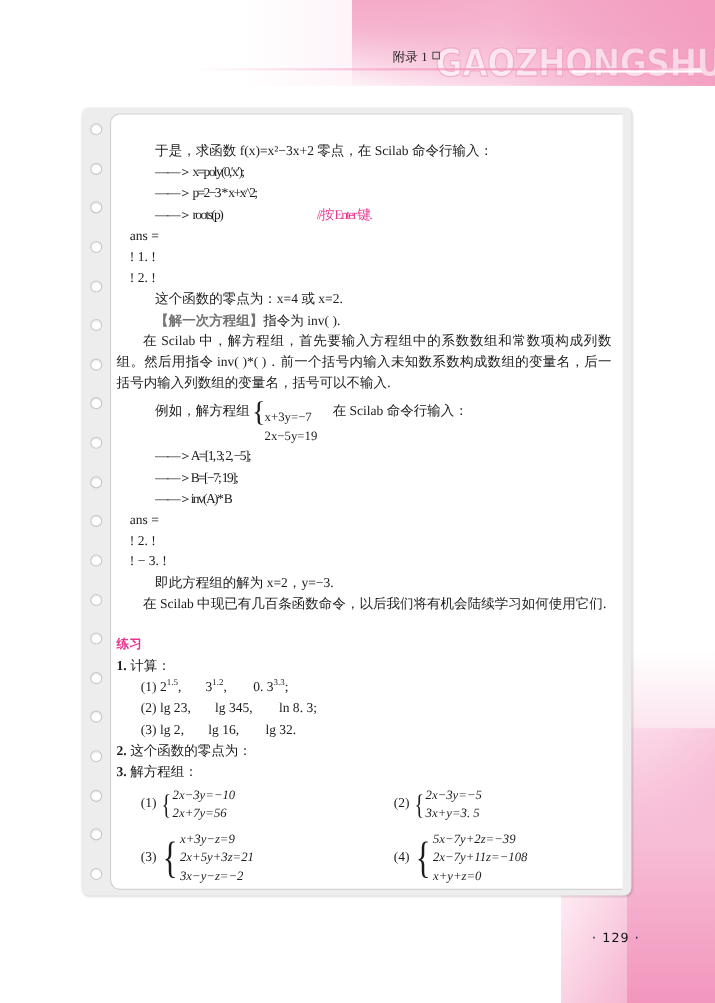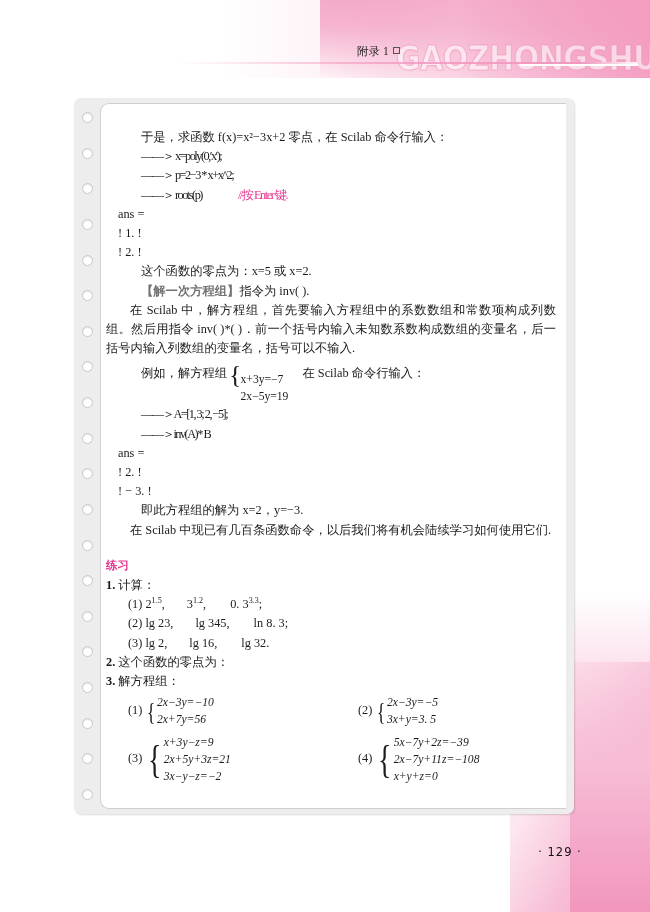--- a/index.html
+++ b/index.html
@@ -143,21 +143,21 @@
   .ind0 { padding-left: 12px; }
   .just { text-indent: 24px; text-align: justify; white-space: normal; }
   .pink { color: #e8368f; }
   .pinkb { color: #737373; font-weight: 700; }
   .mono-arrow { letter-spacing: -1.5px; }
   sup { font-size: 0.66em; vertical-align: super; line-height: 0; }
   i.v { font-style: italic; font-family: "Liberation Serif", serif; }
 
   .cmt {
     display: inline-block;
-    margin-left: 36px;
+    margin-left: 86px;
   }
 
   
   .sys {
     display: inline-flex;
     align-items: center;
     vertical-align: middle;
     line-height: 1;
   }
   .sys .brace {
@@ -181,21 +181,21 @@
   .ex-head {
     position: absolute;
     top: 0; left: 0;
     font-family: "DejaVu Sans", sans-serif;
     font-weight: 700;
     font-size: 11.5px;
     color: #e8368f;
   }
   .exercises {
     position: absolute;
-    top: 556px; left: 106px;
+    top: 576px; left: 106px;
     width: 450px;
     font-size: 12.3px;
     line-height: 19.2px;
     color: #1b1b1b;
   }
   .q-num { font-weight: 700; }
   .q-body { padding-left: 22px; }
   .gap-a { display: inline-block; width: 22px; }
   .gap-b { display: inline-block; width: 24px; }
   .two-col { display: flex; }
@@ -255,32 +255,33 @@
   </div>
 
   <div class="content">
     <div class="ln ind1">于是，求函数 f(x)=x²−3x+2 零点，在 Scilab 命令行输入：</div>
     <div class="ln ind1 mono-arrow">——＞ x=poly(0,′x′);</div>
     <div class="ln ind1 mono-arrow">——＞ p=2−3 * x+x^2;</div>
     <div class="ln ind1 mono-arrow"><span>——＞ roots(p)</span><span class="cmt pink">//按 Enter 键.</span></div>
     <div class="ln ind0">ans =</div>
     <div class="ln ind0">! 1. !</div>
     <div class="ln ind0">! 2. !</div>
-    <div class="ln ind1">这个函数的零点为：x=5 或 x=2.</div>
+    <div class="ln ind1">这个函数的零点为：x=4 或 x=2.</div>
     <div class="ln ind1"><span class="pinkb">【解一次方程组】</span><span>指令为 inv( ).</span></div>
     <div class="just">在 Scilab 中，解方程组，首先要输入方程组中的系数数组和常数项构成列数组。然后用指令 inv( )*( )．前一个括号内输入未知数系数构成数组的变量名，后一括号内输入列数组的变量名，括号可以不输入.</div>
 
     <div class="ln ind1" style="margin-top:6px">
       <span>例如，解方程组</span><span class="sys inline-sys"><span class="brace">{</span><span class="rows">
             <span class="v">x+3y=−7</span>
             <span class="v">2x−5y=19</span>
           </span></span><span style="margin-left:12px">在 Scilab 命令行输入：</span>
     </div>
 
     <div class="ln ind1 mono-arrow">——＞A=[1, 3; 2, −5];</div>
+    <div class="ln ind1 mono-arrow">——＞B=[−7; 19];</div>
     <div class="ln ind1 mono-arrow">——＞inv(A)* B</div>
     <div class="ln ind0">ans =</div>
     <div class="ln ind0">! 2. !</div>
     <div class="ln ind0">! − 3. !</div>
     <div class="ln ind1">即此方程组的解为 x=2，y=−3.</div>
     <div class="just">在 Scilab 中现已有几百条函数命令，以后我们将有机会陆续学习如何使用它们.</div>
   </div>
 
   <div class="exercises">
     <div style="position:relative;height:20px">

